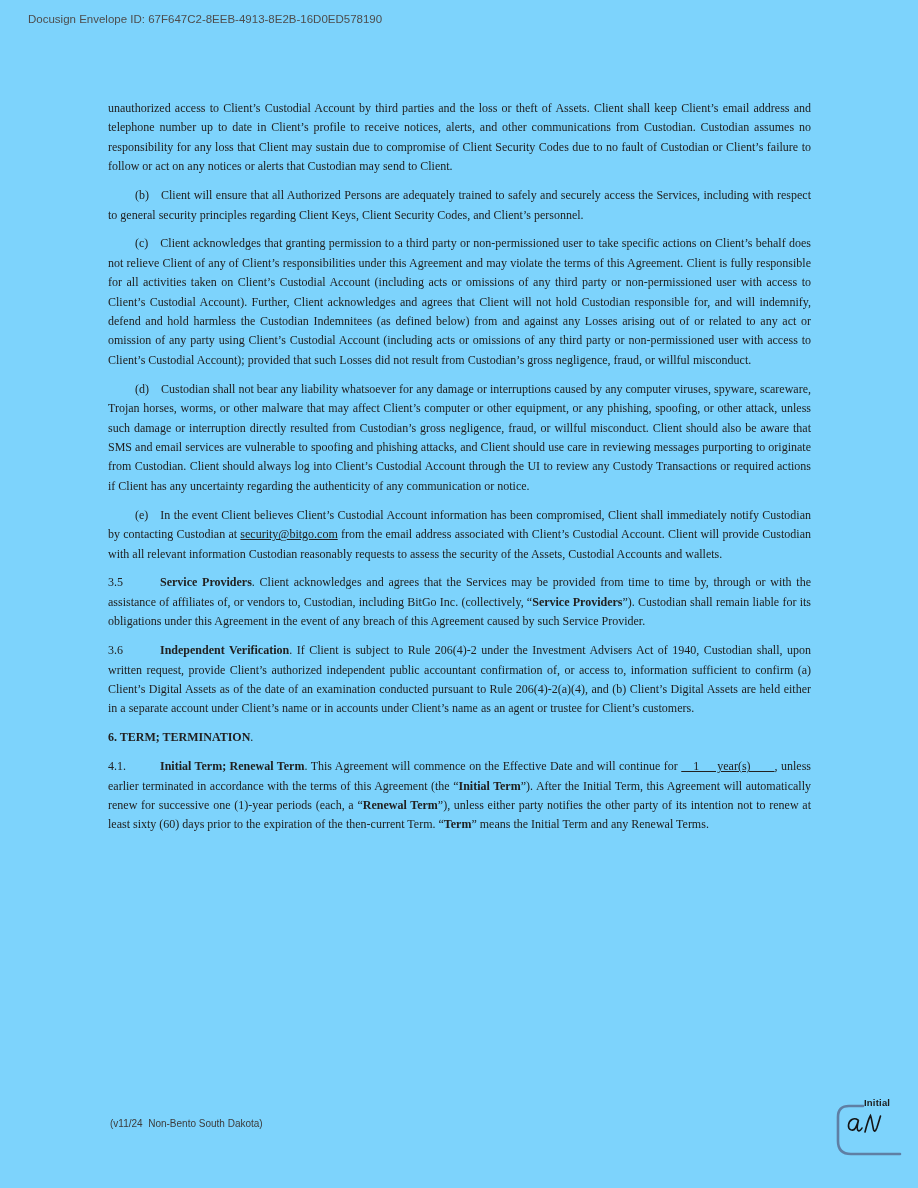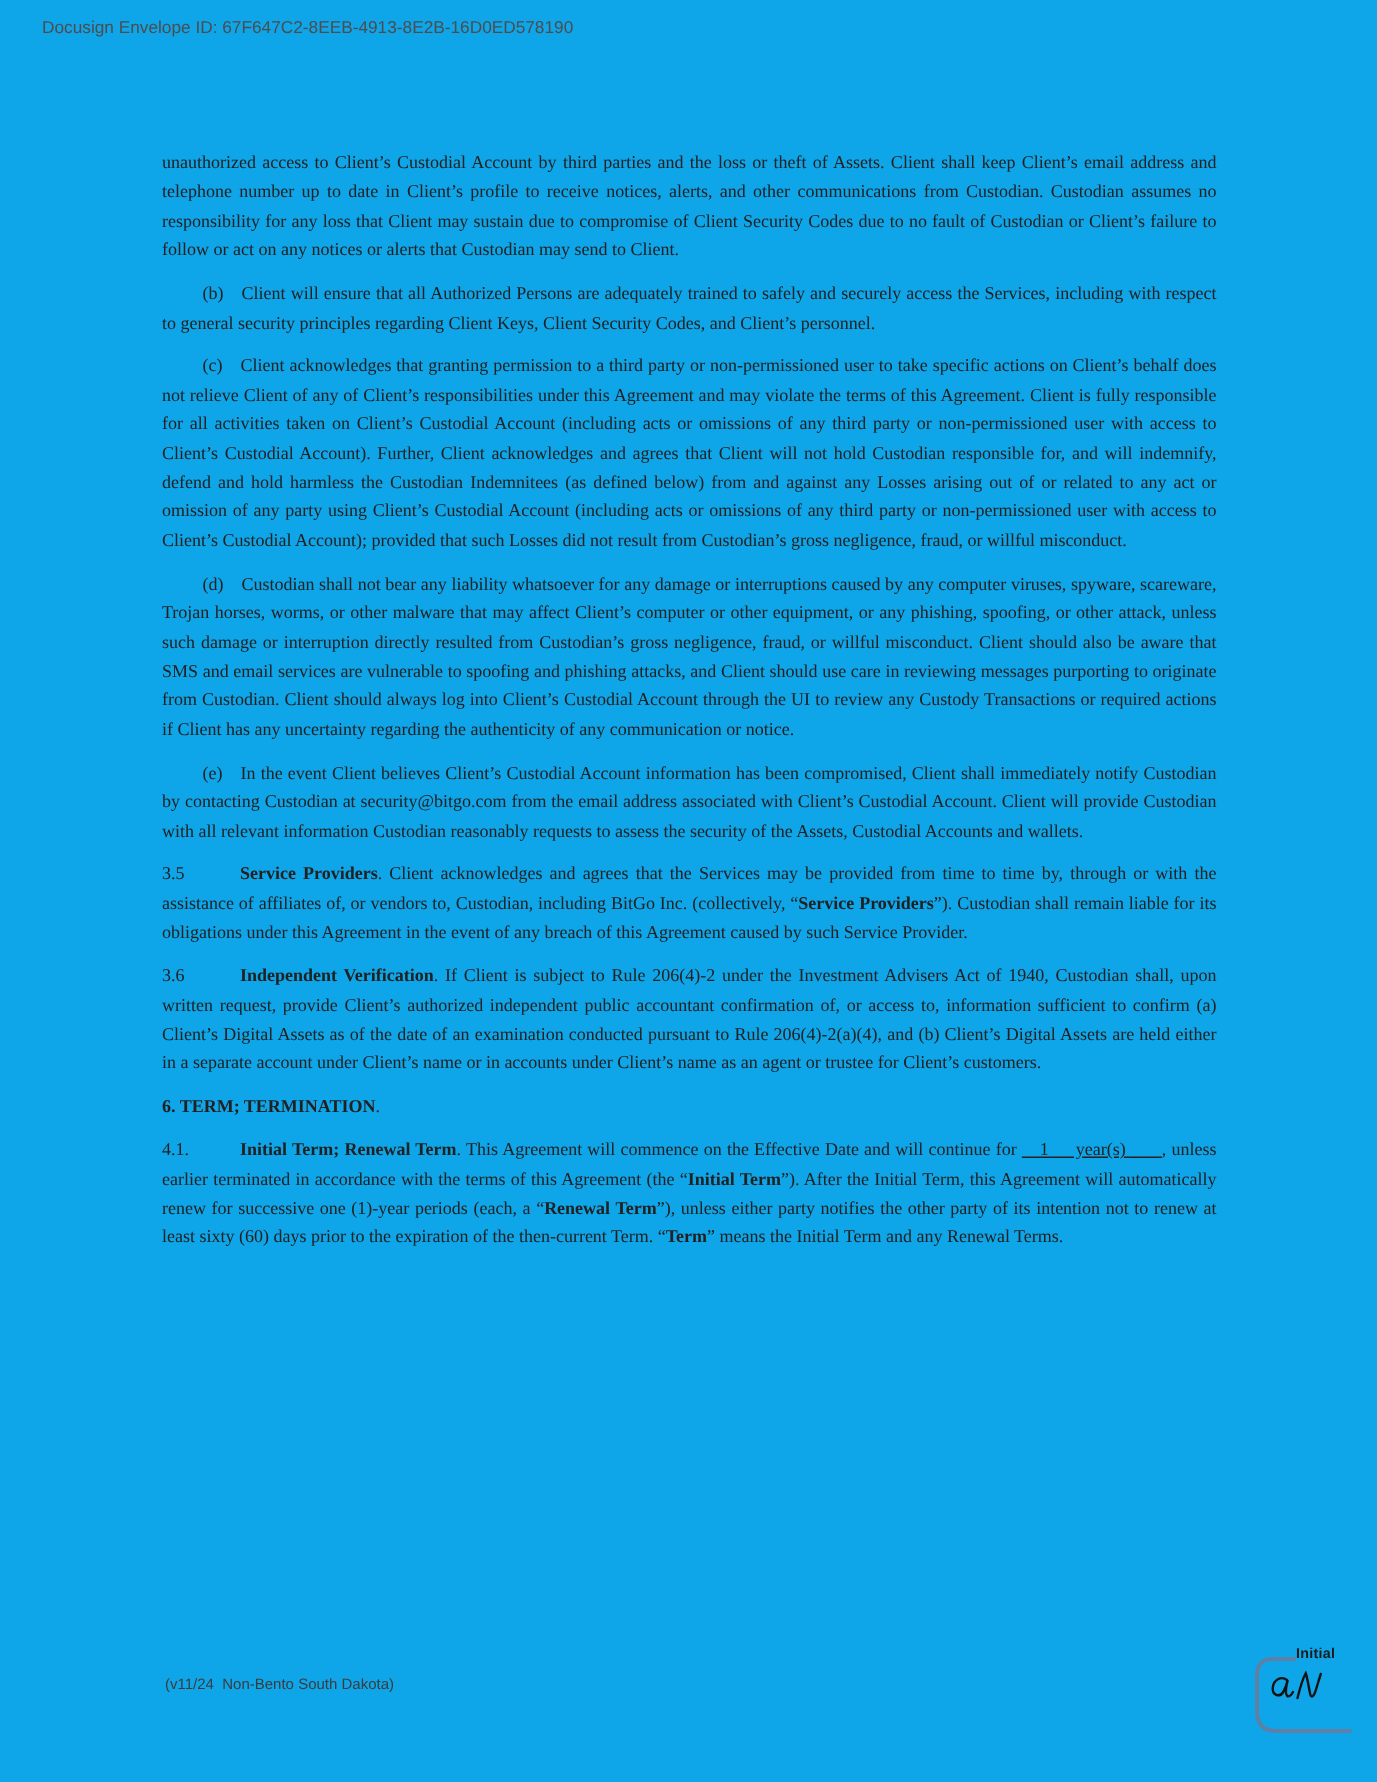--- a/index.html
+++ b/index.html
@@ -1,20 +1,20 @@
 <!DOCTYPE html>
 <html><head>
 <meta charset="utf-8">
 <style>
   html, body { margin: 0; padding: 0; background: #ffffff; }
   .page {
     position: relative;
     width: 918px;
     height: 1188px;
-    background: #0ea5e9;
+    background: #7dd3fc;
     overflow: hidden;
     font-family: "Liberation Serif", serif;
   }
   .envelope {
     position: absolute;
     left: 28px;
     top: 13px;
     font-family: "Liberation Sans", sans-serif;
     font-size: 11.5px;
     color: #4d4d4d;
@@ -28,21 +28,21 @@
     color: #212121;
     font-size: 12px;
     line-height: 19.4px;
     text-align: justify;
   }
   .doc p { margin: 0 0 9.5px 0; }
   .doc p.indent { text-indent: 27px; }
   .doc p.heading { text-align: left; }
   .num { display: inline-block; width: 52px; font-weight: normal; }
   .b { font-weight: bold; }
-  .doclink { color: #212121; cursor: pointer; }
+  .doclink { color: #212121; text-decoration: underline; cursor: pointer; }
   .blank { text-decoration: underline; white-space: nowrap; }
   .footer {
     position: absolute;
     left: 110px;
     top: 1118px;
     font-family: "Liberation Sans", sans-serif;
     font-size: 10px;
     color: #3c3c3c;
   }
   .initial-tab {

